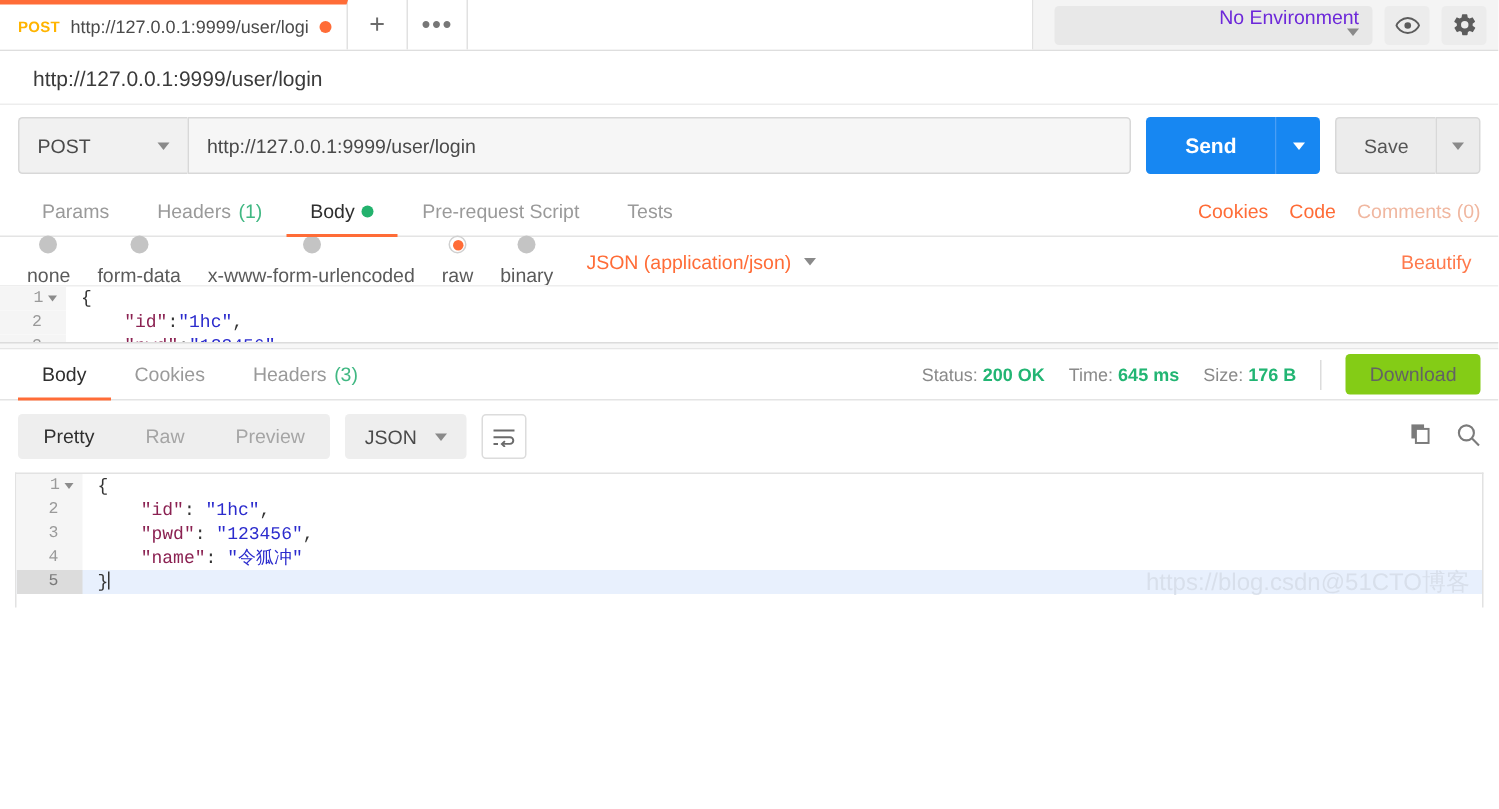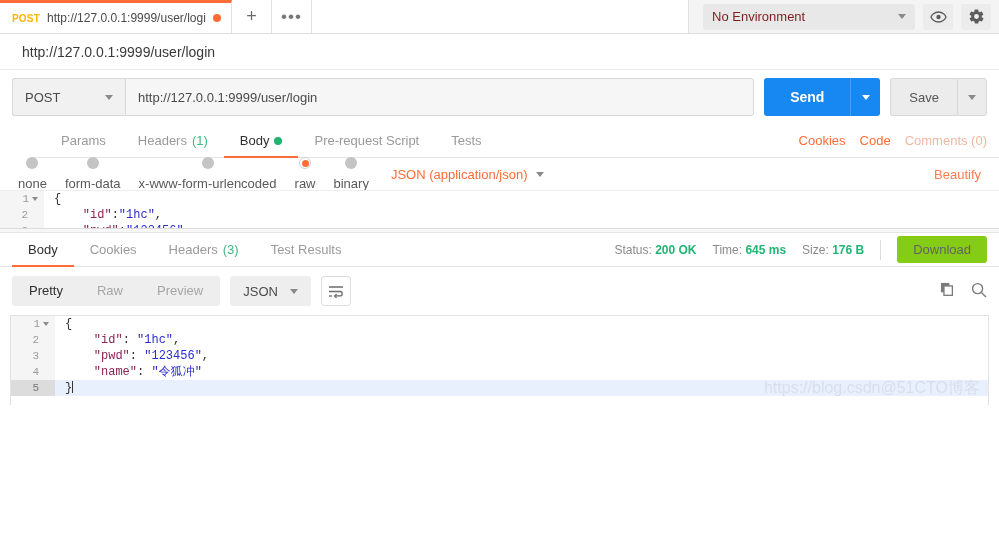--- a/index.html
+++ b/index.html
@@ -63,24 +63,25 @@
 
   .env-area {
     display: flex; align-items: center; gap: 8px;
     padding: 0 8px 0 14px;
     background: #f4f4f4;
   }
   .env-select {
     width: 212px; height: 26px;
     background: #e8e8e8;
     border-radius: 3px;
-    display: flex; align-items: center;
+    display: flex; align-items: flex-end;
     padding: 0 9px;
     font-size: 13px;
-    color: #7f1d1d;
+    color: #6d28d9;
+    flex-direction: column;
   }
   .env-select .caret { margin-left: auto; }
   .caret {
     width: 0; height: 0;
     border-left: 4.5px solid transparent;
     border-right: 4.5px solid transparent;
     border-top: 5px solid #8a8a8a;
   }
   .icon-btn {
     width: 30px; height: 26px;
@@ -171,21 +172,20 @@
   }
 
   
   .req-tabs-row {
     height: 34px;
     display: flex; align-items: stretch;
     padding: 0 12px;
     border-bottom: 1px solid #e4e4e4;
     background: #fff;
     flex: 0 0 34px;
-    margin-left: 33px;
   }
   .rtab {
     display: flex; align-items: center; gap: 5px;
     padding: 0 16px;
     font-size: 13px;
     color: #9a9a9a;
     border-bottom: 2px solid transparent;
     position: relative;
     top: 1px;
   }
@@ -511,23 +511,20 @@
     <div class="resp-tabs-row">
       <div class="rtab active">
         <span>Body</span>
       </div>
       <div class="rtab">
         <span>Cookies</span>
       </div>
       <div class="rtab">
         <span>Headers</span>
         <span class="count">(3)</span>
-      </div>
-      <div class="rtab">
-        <span>Test Results</span>
       </div>
       <div class="resp-meta">
         <span><span>Status:</span> <span class="val">200 OK</span></span>
         <span><span>Time:</span> <span class="val">645 ms</span></span>
         <span><span>Size:</span> <span class="val">176 B</span></span>
         <span class="meta-sep"></span>
         <span class="download-btn">Download</span>
       </div>
     </div>
 

